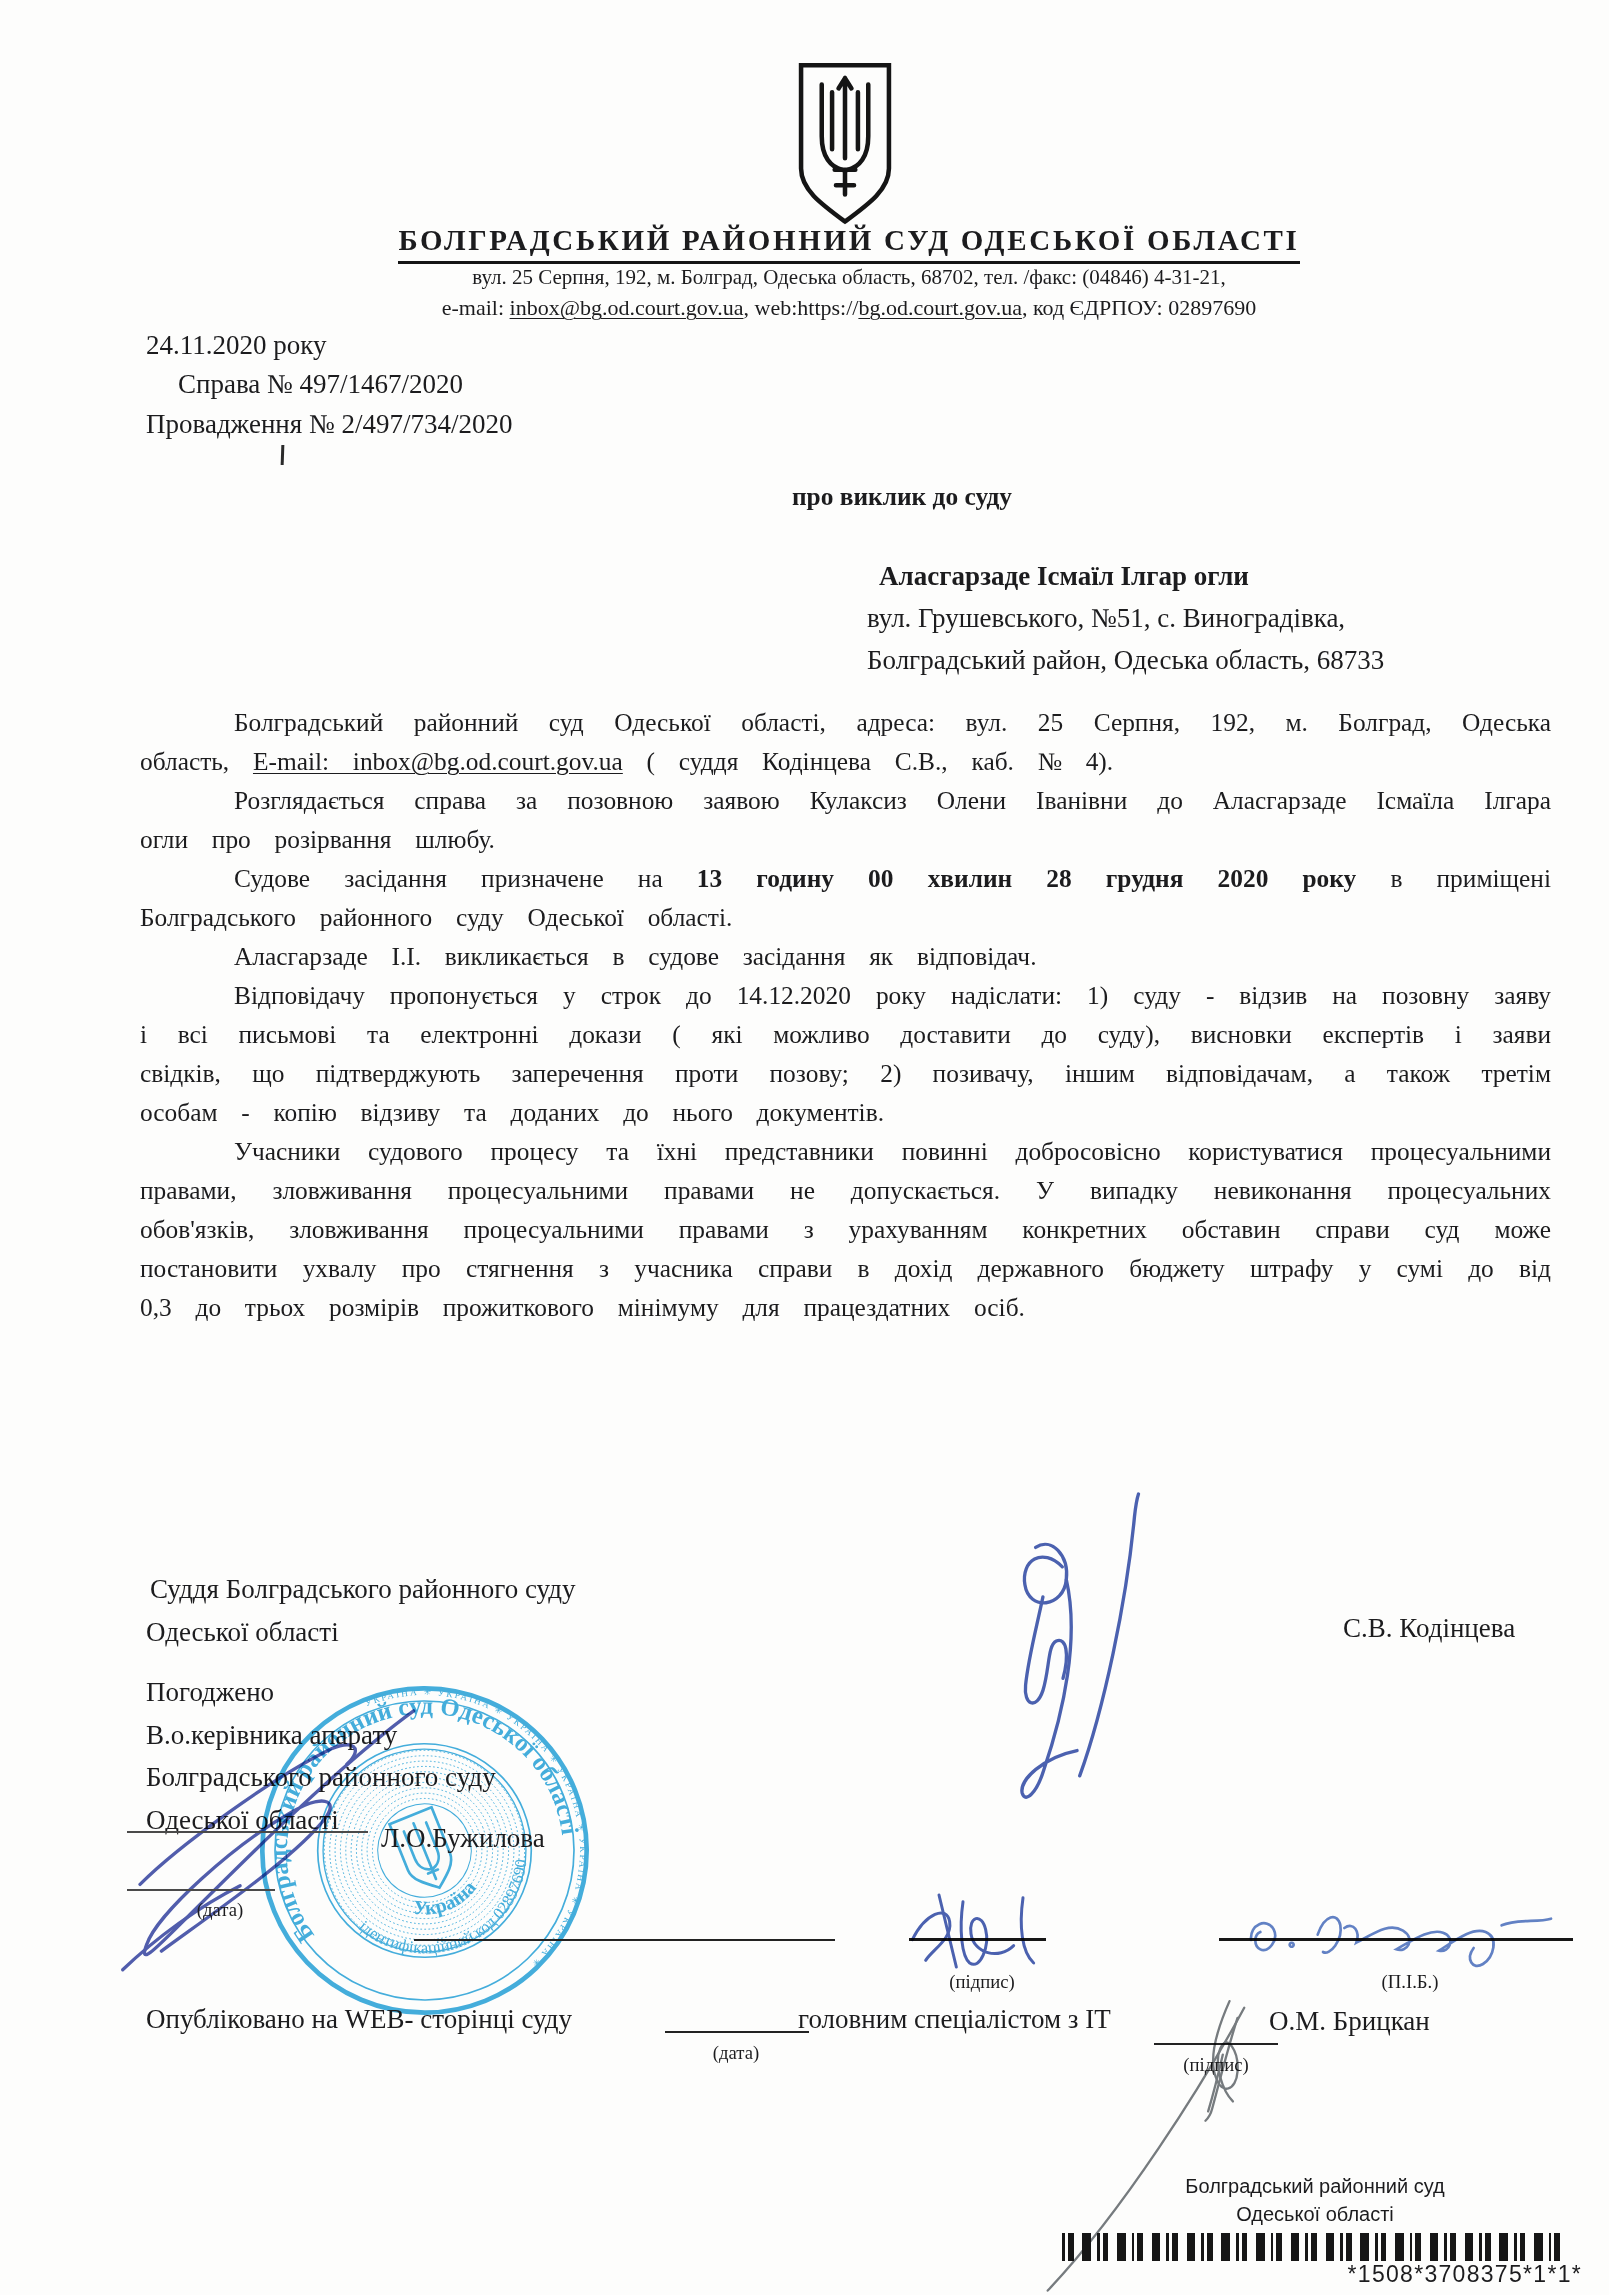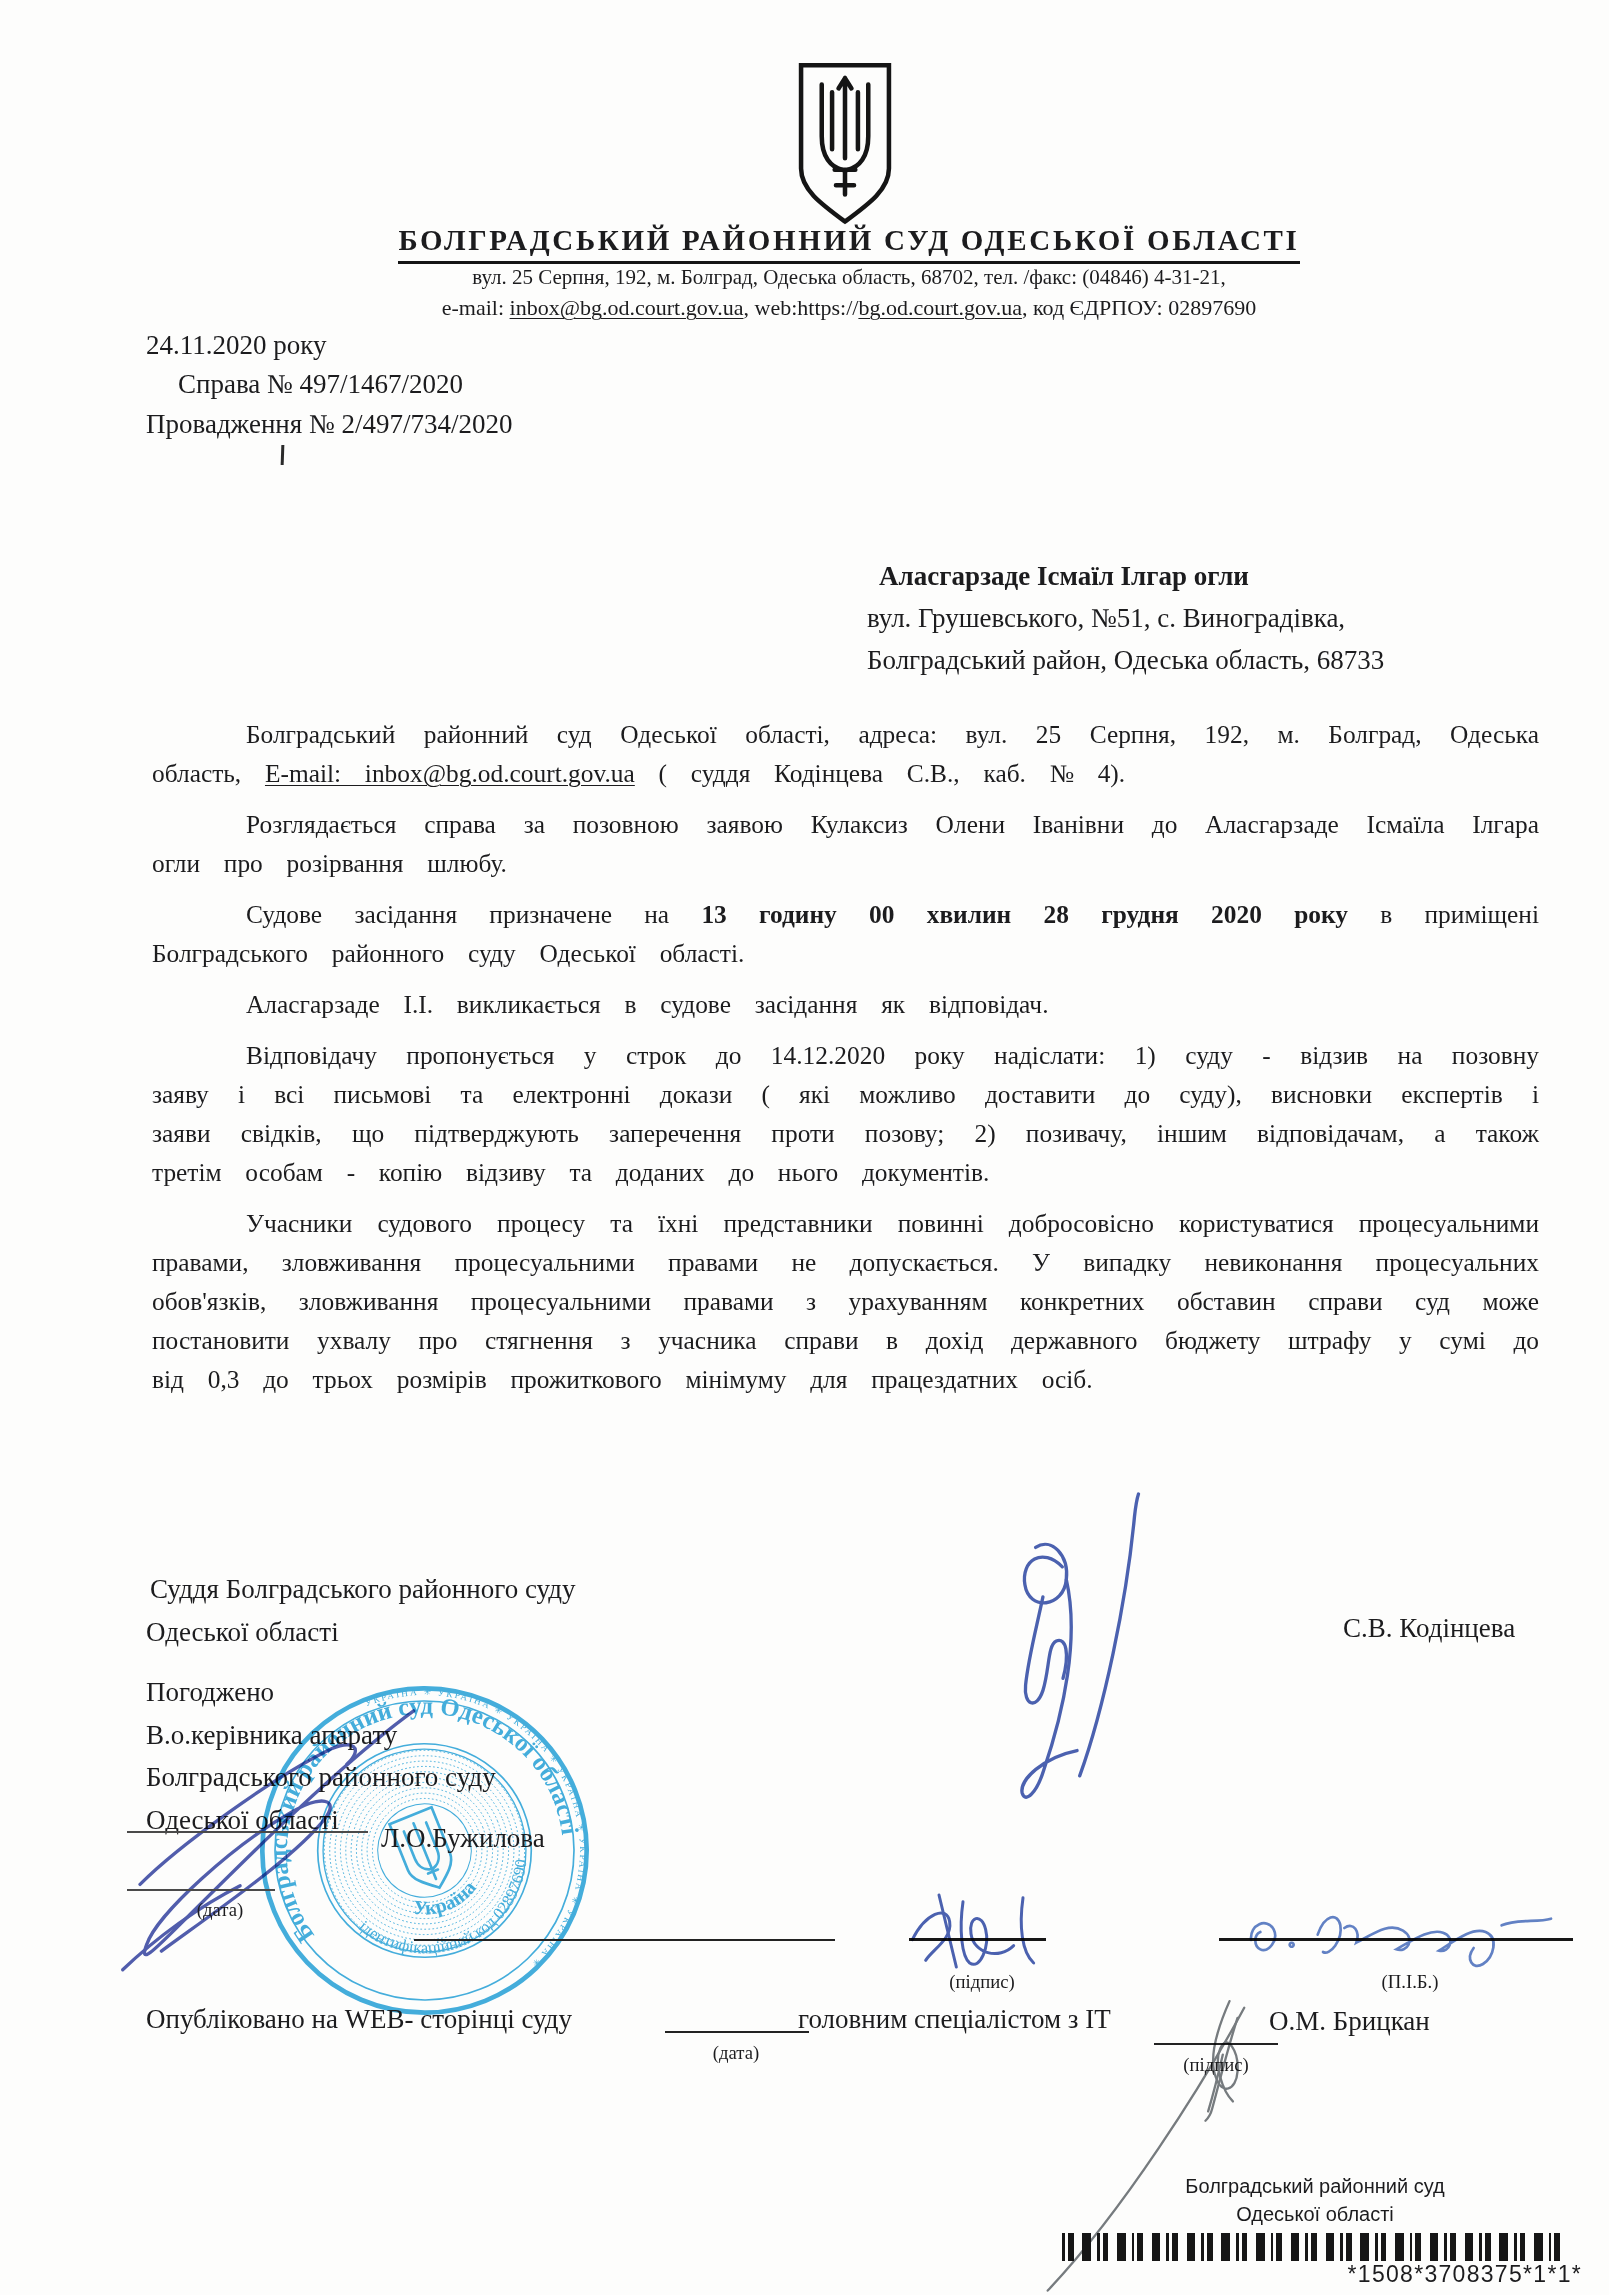--- a/index.html
+++ b/index.html
@@ -25,21 +25,21 @@
   #addr1{left:94px;top:265px;width:1510px;font-size:21px;}
   #addr2{left:94px;top:295px;width:1510px;font-size:22px;}
   
   .meta{left:146px;font-size:27px;}
   
   .doc-title{left:468px;width:868px;text-align:center;font-weight:bold;}
   
   .addr-line{left:867px;font-size:27px;}
   
   #body-text{left:140px;top:703px;width:1411px;font-size:25.4px;line-height:39px;text-align:justify;word-spacing:17.4px;}
-  #body-text p{margin:12px;text-indent:94px;}
+  #body-text p{margin:0;text-indent:94px;}
   
   .row40{font-size:27px;}
   .lbl{font-size:18.7px;text-align:center;}
   .hline{border-bottom:2.7px solid #222;}
   .hline-bold{border-bottom:3.3px solid #161616;}
   .hline-thin{border-bottom:2px solid #4a4a4a;}
   
   .footer-sans{font-family:"Liberation Sans","DejaVu Sans",sans-serif;font-size:20px;text-align:center;}
   #barcode{left:1062px;top:2233px;width:508px;height:28px;display:flex;align-items:stretch;}
   #barcode div{background:#161616;height:100%;}
@@ -68,20 +68,21 @@
     <span>БОЛГРАДСЬКИЙ РАЙОННИЙ СУД ОДЕСЬКОЇ ОБЛАСТІ</span>
   </div>
   <div class="abs ctr" id="addr1"><span>вул. 25 Серпня, 192, м. Болград, Одеська область, 68702, тел. /факс: (04846) 4-31-21,</span></div>
   <div class="abs ctr" id="addr2"><span>e-mail: </span><span class="u">inbox@bg.od.court.gov.ua</span><span>, web:https://</span><span class="u">bg.od.court.gov.ua</span><span>, код ЄДРПОУ: 02897690</span></div>
 
   <div class="abs meta" style="top:330px;">24.11.2020  року</div>
   <div class="abs meta" style="top:369px;margin-left:32px;">Справа № 497/1467/2020</div>
   <div class="abs meta" style="top:409px;">Провадження №  2/497/734/2020</div>
   <div class="abs" style="left:281px;top:445px;width:2.7px;height:20px;background:#2a2a2a;transform:rotate(2deg);"></div>
 
+  <div class="abs doc-title" style="top:482px;font-size:25.4px;">про виклик до суду</div>
 
   <div class="abs addr-line b" style="top:561px;left:879px;">Аласгарзаде Ісмаїл Ілгар огли</div>
   <div class="abs addr-line" style="top:603px;">вул. Грушевського, №51, с. Виноградівка,</div>
   <div class="abs addr-line" style="top:645px;">Болградський район, Одеська область, 68733</div>
 
   <div class="abs" id="body-text">
     <p><span>Болградський районний суд Одеської області, адреса: вул. 25 Серпня, 192, м. Болград, Одеська область, </span><span class="u">E-mail: inbox@bg.od.court.gov.ua</span><span> ( суддя Кодінцева С.В., каб. № 4).</span></p>
     <p><span>Розглядається справа за позовною заявою Кулаксиз Олени Іванівни до Аласгарзаде Ісмаїла Ілгара огли про розірвання шлюбу.</span></p>
     <p><span>Судове засідання призначене на </span><span class="b">13 годину 00 хвилин 28 грудня 2020 року</span><span> в приміщені Болградського районного суду Одеської області.</span></p>
     <p><span>Аласгарзаде І.І. викликається в судове засідання як відповідач.</span></p>

